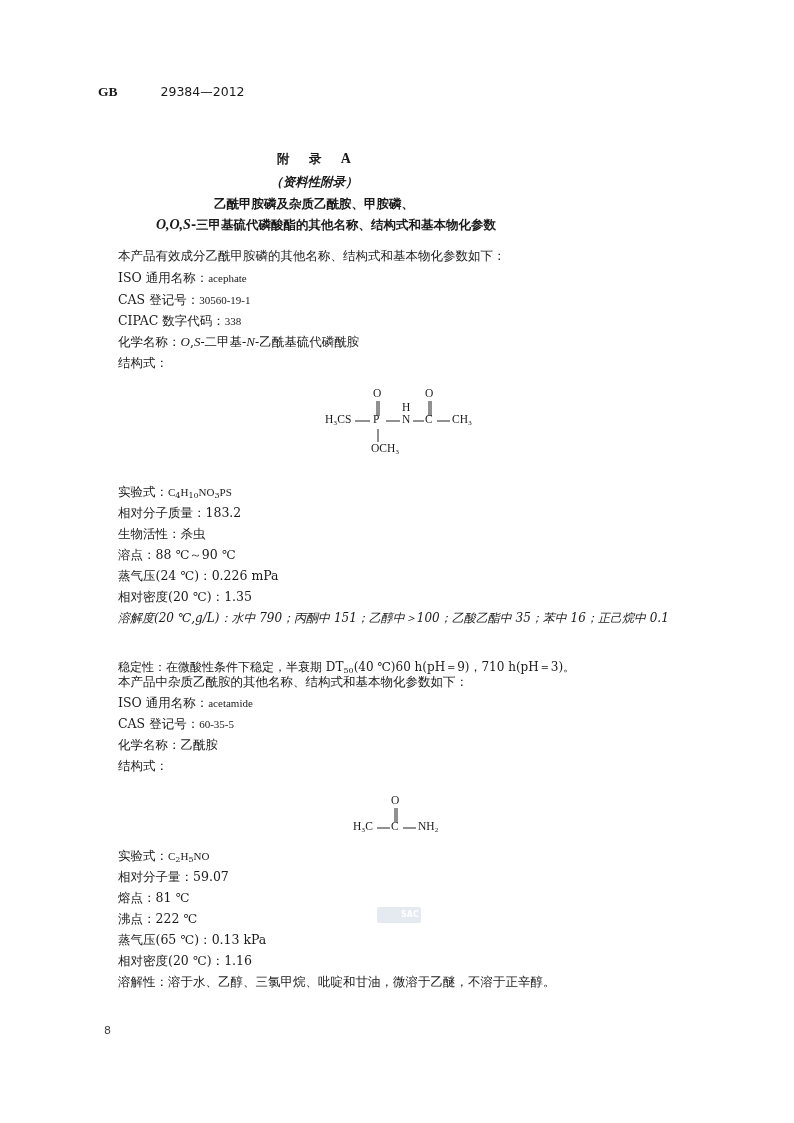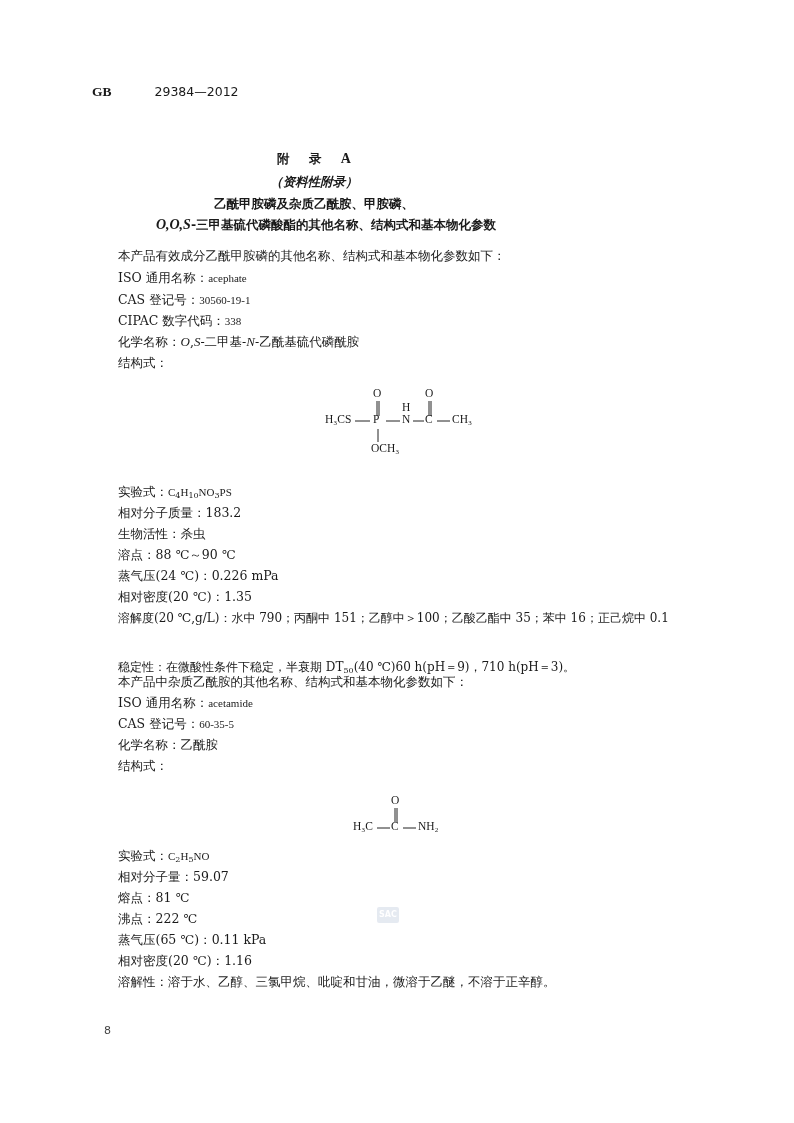--- a/index.html
+++ b/index.html
@@ -1,35 +1,35 @@
 <!DOCTYPE html>
 <html><head>
   <meta charset="utf-8">
   <style>
     html, body { margin: 0; padding: 0; background: #ffffff; }
     body { width: 794px; height: 1123px; position: relative; overflow: hidden;
       font-family: "DejaVu Serif", "Liberation Serif", serif; color: #1a1a1a; }
     .page-header { position: absolute; left: 92px; top: 84px; font-size: 12.5px; }
-    .page-header b { font-family: "Liberation Serif", serif; font-weight: bold; font-size: 13.5px; }
+    .page-header b { font-family: "Liberation Serif", serif; font-weight: bold; font-size: 13.5px; margin-left: 6px; }
     .page-header span.num { font-family: "DejaVu Sans", sans-serif; font-size: 12.5px; margin-left: 39px; }
     .center { position: absolute; left: 0; width: 628px; text-align: center; font-size: 12.5px; }
     .title-a { top: 151px; font-weight: bold; letter-spacing: 0.6em; }
     .title-a .lat { letter-spacing: 0; font-family: "Liberation Serif", serif; font-size: 14px; }
     .title-b { top: 174px; font-weight: bold; font-style: italic; }
     .title-c { top: 196px; font-weight: bold; }
     .title-d { top: 217px; font-weight: bold; }
     .title-d i { font-family: "Liberation Serif", serif; font-size: 14px; margin-left: 24px; }
     .body-line { position: absolute; left: 118px; font-size: 12.5px; white-space: nowrap; line-height: 16px; }
     .body-line .lat { font-family: "Liberation Serif", serif; font-size: 11px; }
     .body-line i { font-family: "Liberation Serif", serif; font-size: 13px; }
     sub { font-size: 8px; vertical-align: -2px; }
     .chem { position: absolute; font-family: "Liberation Serif", serif; font-size: 11.5px; color: #1a1a1a; }
     .watermark { position: absolute; left: 377px; top: 907px; width: 22px; height: 16px;
       background: #e3e8f0; border-radius: 2px; color: #ffffff; font-family: "DejaVu Sans", sans-serif;
-      font-size: 8px; font-weight: bold; text-align: center; line-height: 16px; opacity: 0.9; }
+      font-size: 8px; font-weight: bold; text-align: center; line-height: 16px; opacity: 0.9; padding-left: 22px; }
     .page-num { position: absolute; left: 104px; top: 1024px; font-family: "DejaVu Sans", sans-serif; font-size: 11px; color: #444; }
   </style>
 </head>
 <body>
 
 <div class="page-header">
   <b>GB</b>
   <span class="num">29384—2012</span>
 </div>
 
@@ -92,21 +92,21 @@
 </div>
 <div class="body-line" style="top:547px">
   <span>溶点：</span><span>88 ℃～90 ℃</span>
 </div>
 <div class="body-line" style="top:568px">
   <span>蒸气压(24 ℃)：</span><span>0.226 mPa</span>
 </div>
 <div class="body-line" style="top:589px">
   <span>相对密度(20 ℃)：</span><span>1.35</span>
 </div>
-<div class="body-line" style="top:610px; font-size:12px;">溶解度(20 ℃,g/L)：水中 790；丙酮中 151；乙醇中＞100；乙酸乙酯中 35；苯中 16；正己烷中 0.1</div>
+<div class="body-line" style="top:610px; font-size:12px;font-style:italic;">溶解度(20 ℃,g/L)：水中 790；丙酮中 151；乙醇中＞100；乙酸乙酯中 35；苯中 16；正己烷中 0.1</div>
 <div class="body-line" style="top:631px; font-size:12px;margin-top:28px;">
   <span>稳定性：在微酸性条件下稳定，半衰期 DT</span><sub>50</sub><span>(40 ℃)60 h(pH＝9)，710 h(pH＝3)。</span>
 </div>
 
 <div class="body-line" style="top:674px">本产品中杂质乙酰胺的其他名称、结构式和基本物化参数如下：</div>
 <div class="body-line" style="top:695px">
   <span>ISO 通用名称：</span><span class="lat">acetamide</span>
 </div>
 <div class="body-line" style="top:716px">
   <span>CAS 登记号：</span><span class="lat">60-35-5</span>
@@ -135,21 +135,21 @@
 <div class="body-line" style="top:869px">
   <span>相对分子量：</span><span>59.07</span>
 </div>
 <div class="body-line" style="top:890px">
   <span>熔点：</span><span>81 ℃</span>
 </div>
 <div class="body-line" style="top:911px">
   <span>沸点：</span><span>222 ℃</span>
 </div>
 <div class="body-line" style="top:932px">
-  <span>蒸气压(65 ℃)：</span><span>0.11 kPa</span>
+  <span>蒸气压(65 ℃)：</span><span>0.13 kPa</span>
 </div>
 <div class="body-line" style="top:953px">
   <span>相对密度(20 ℃)：</span><span>1.16</span>
 </div>
 <div class="body-line" style="top:974px">
   <span>溶解性：</span><span>溶于水、乙醇、三氯甲烷、吡啶和甘油，微溶于乙醚，不溶于正辛醇。</span>
 </div>
 
 <div class="watermark">SAC</div>
 

